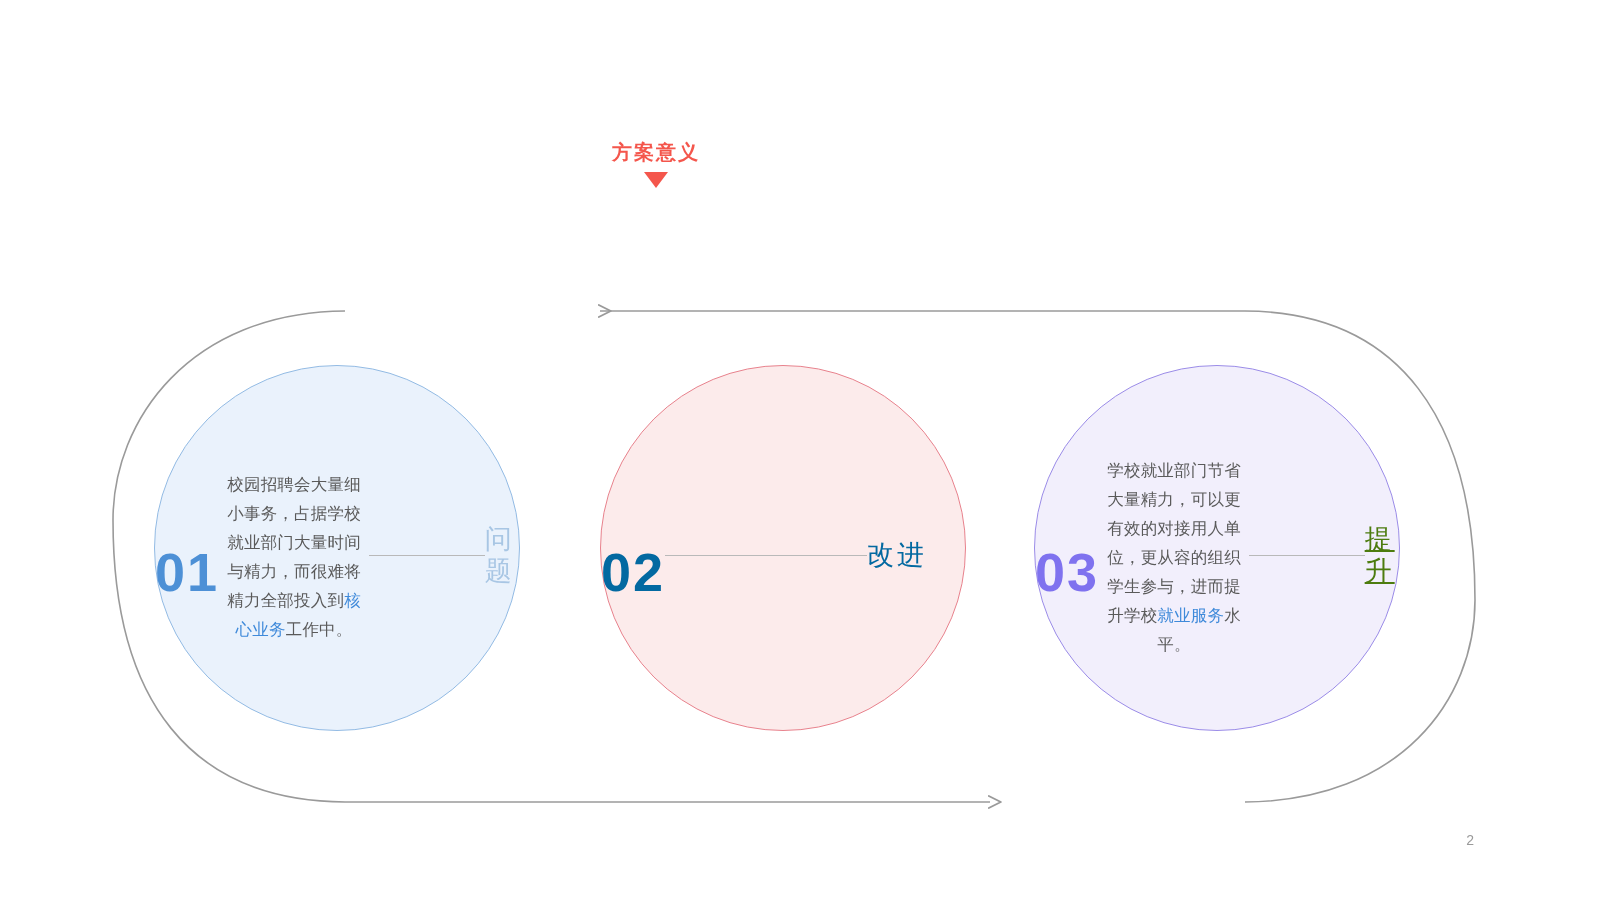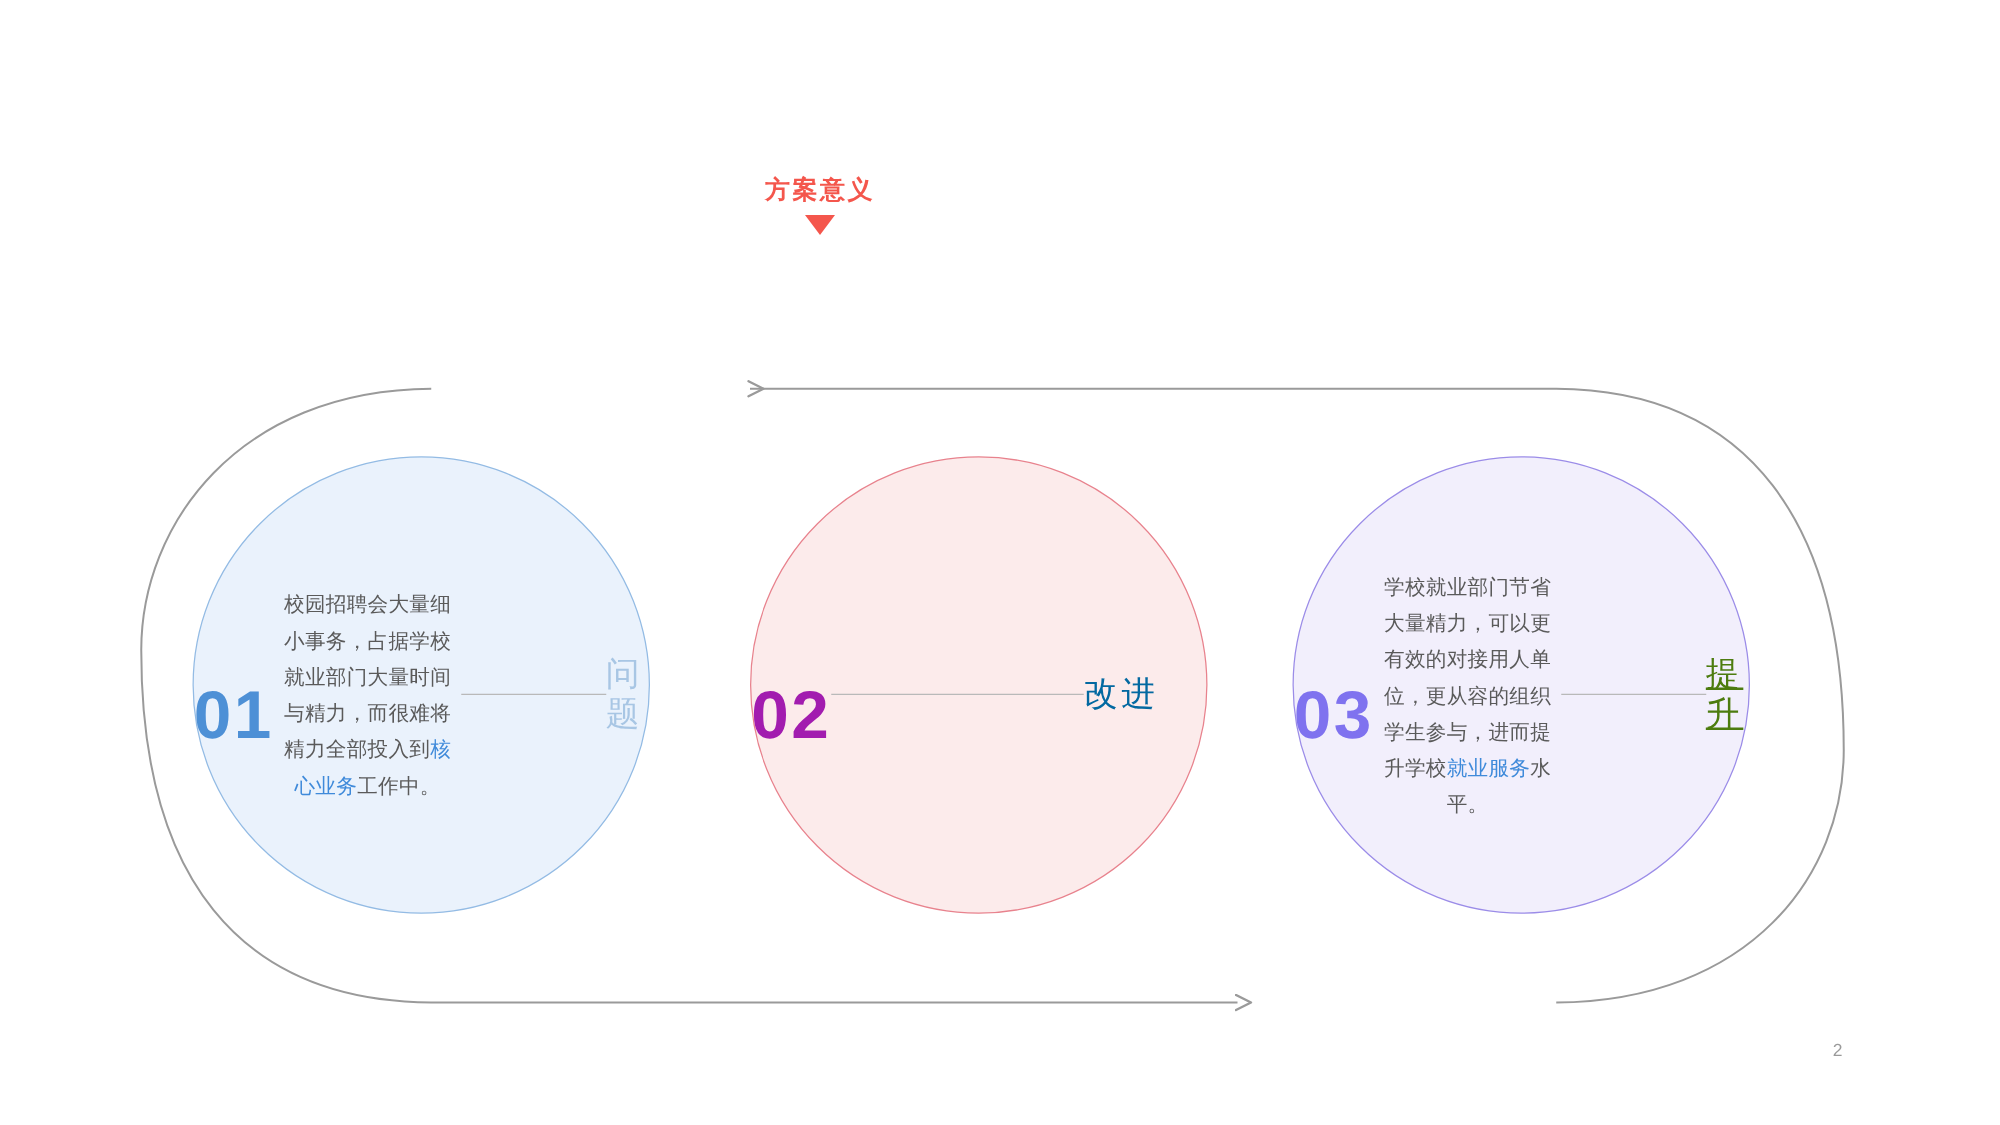--- a/index.html
+++ b/index.html
@@ -97,21 +97,21 @@
     border: 1.5px solid #9b8ce8;
   }
   .num {
     font-size: 54px;
     font-weight: bold;
     letter-spacing: 2px;
     line-height: 60px;
     margin-top: 48px;
   }
   .c1 .num { color: #4d90d6; }
-  .c2 .num { color: #a21caf; text-align: right; }
+  .c2 .num { color: #0369a1; text-align: right; }
   .c3 .num { color: #7f72ef; }
 
   .body-text {
     width: 262px;
     font-size: 16.5px;
     line-height: 29px;
     color: #5a5a5a;
     text-align: center;
     margin-top: 18px;
     letter-spacing: 0.2px;

